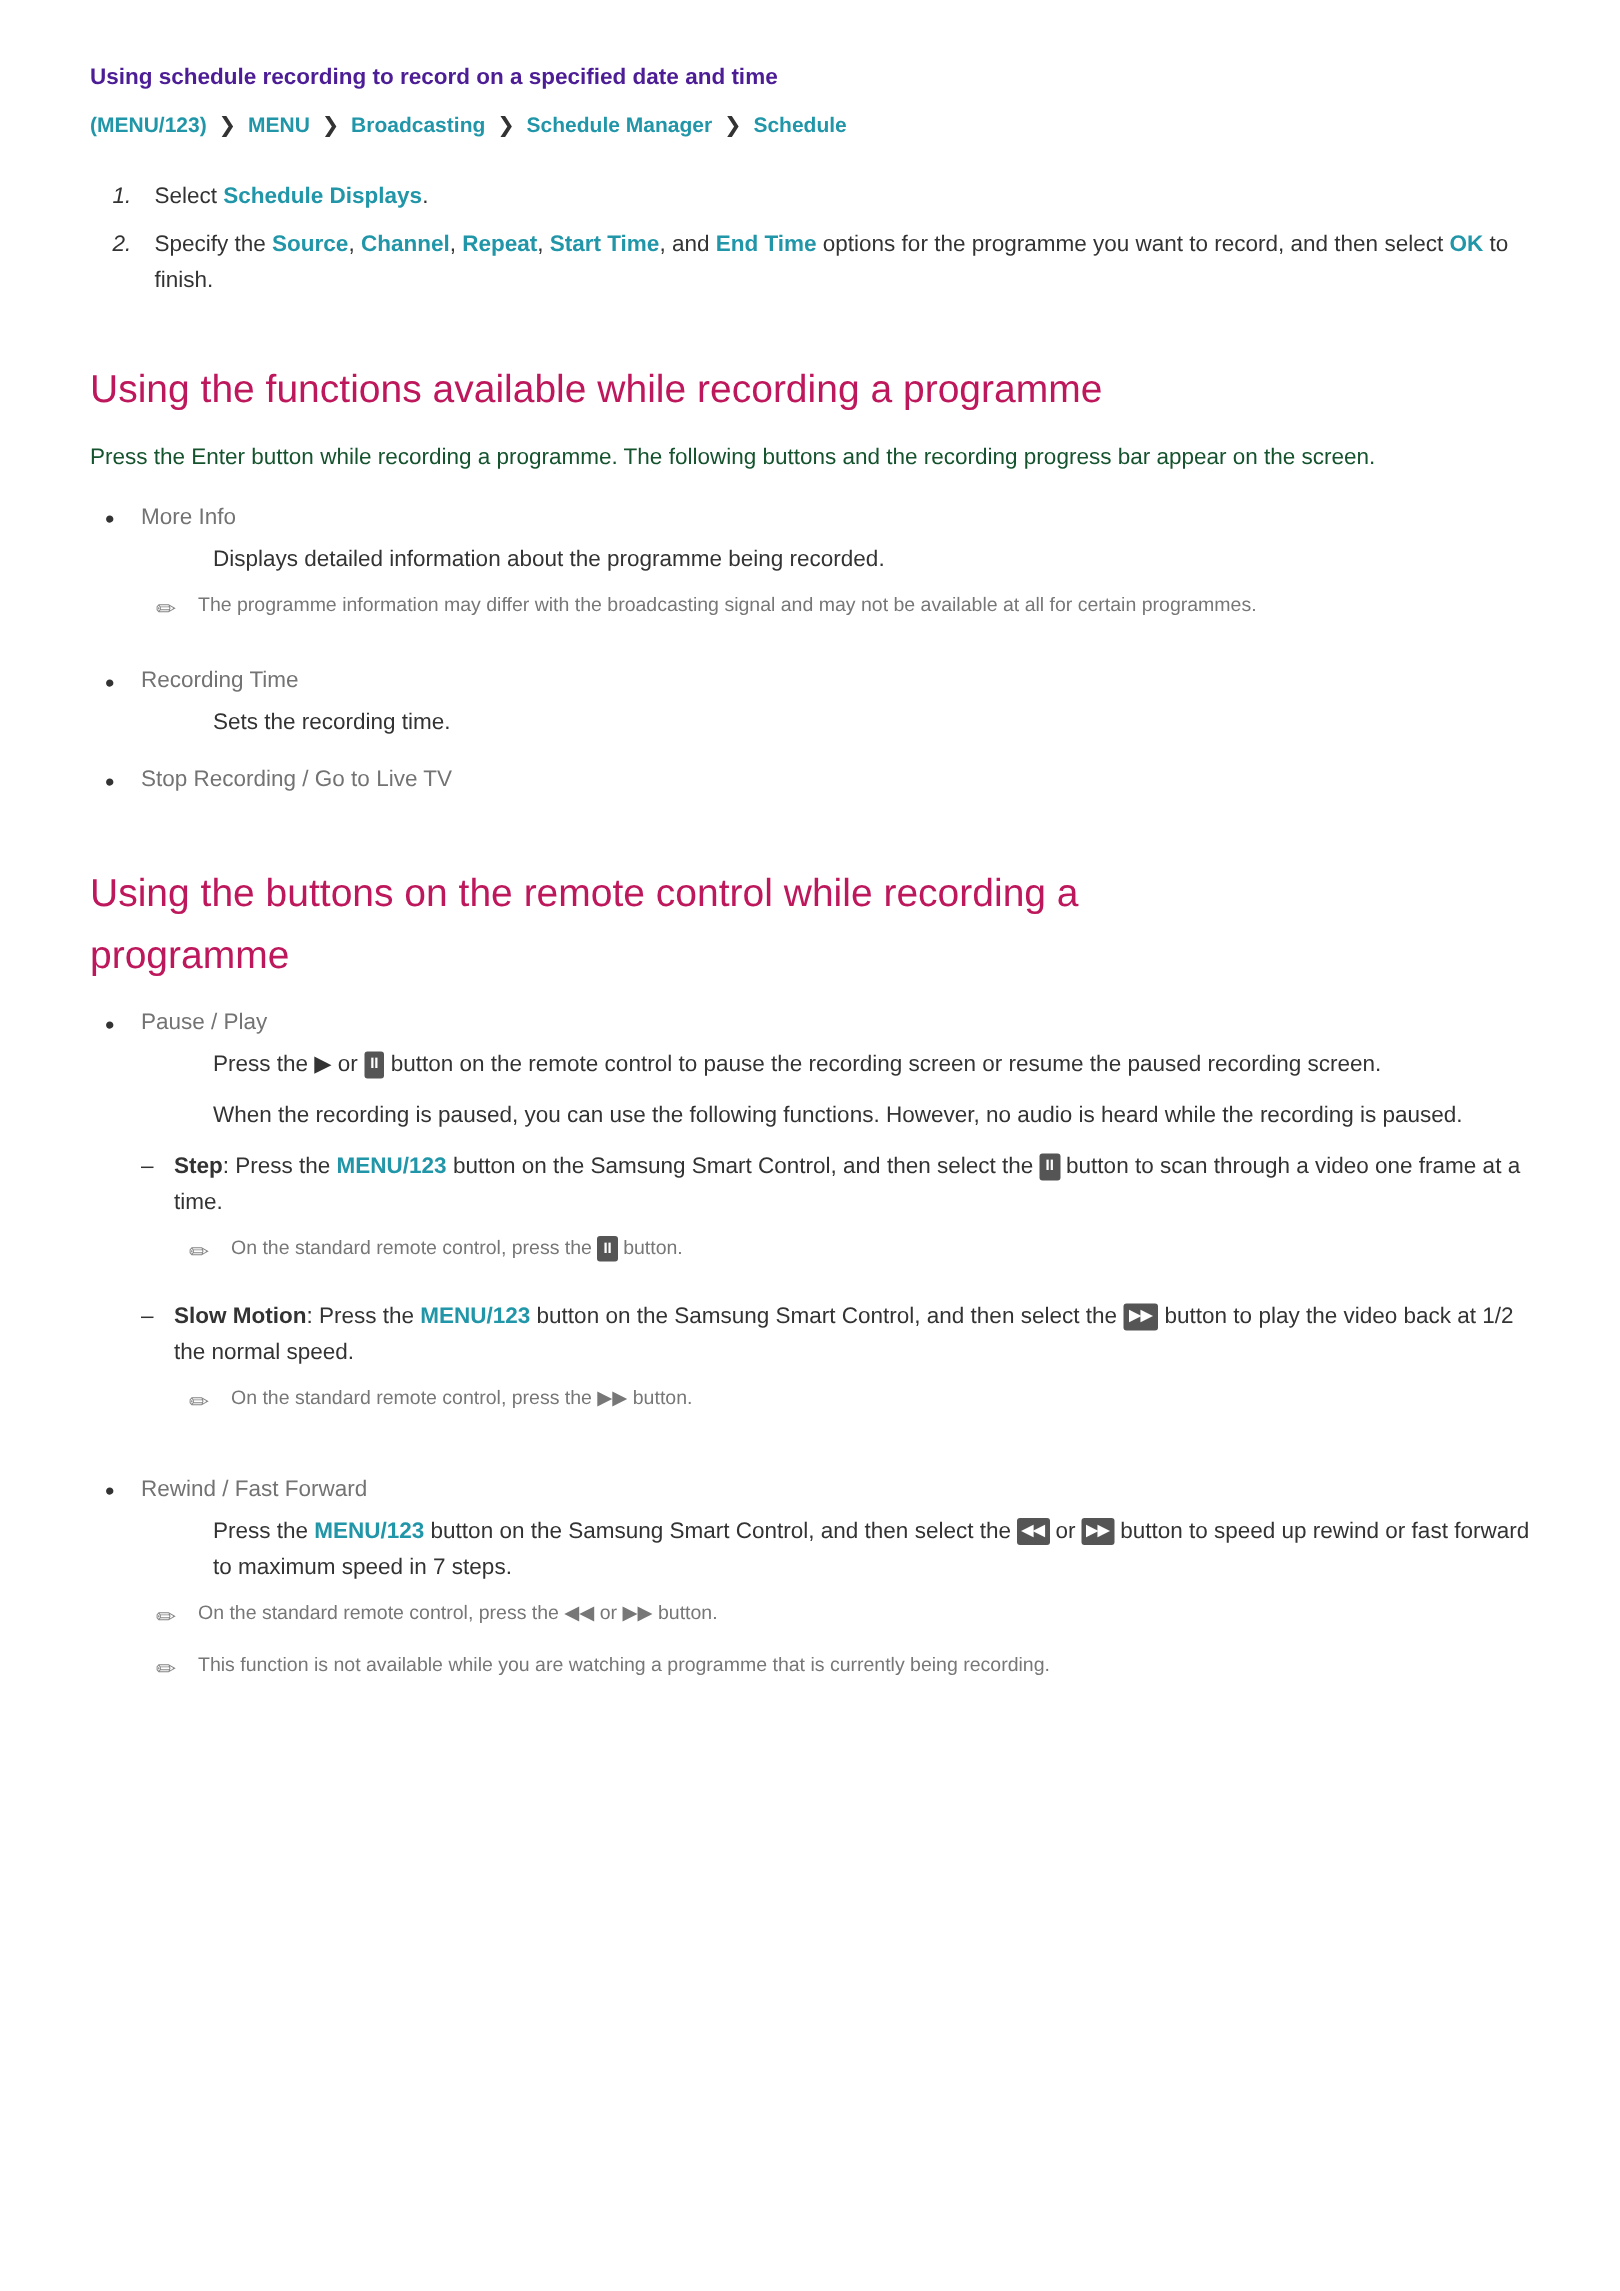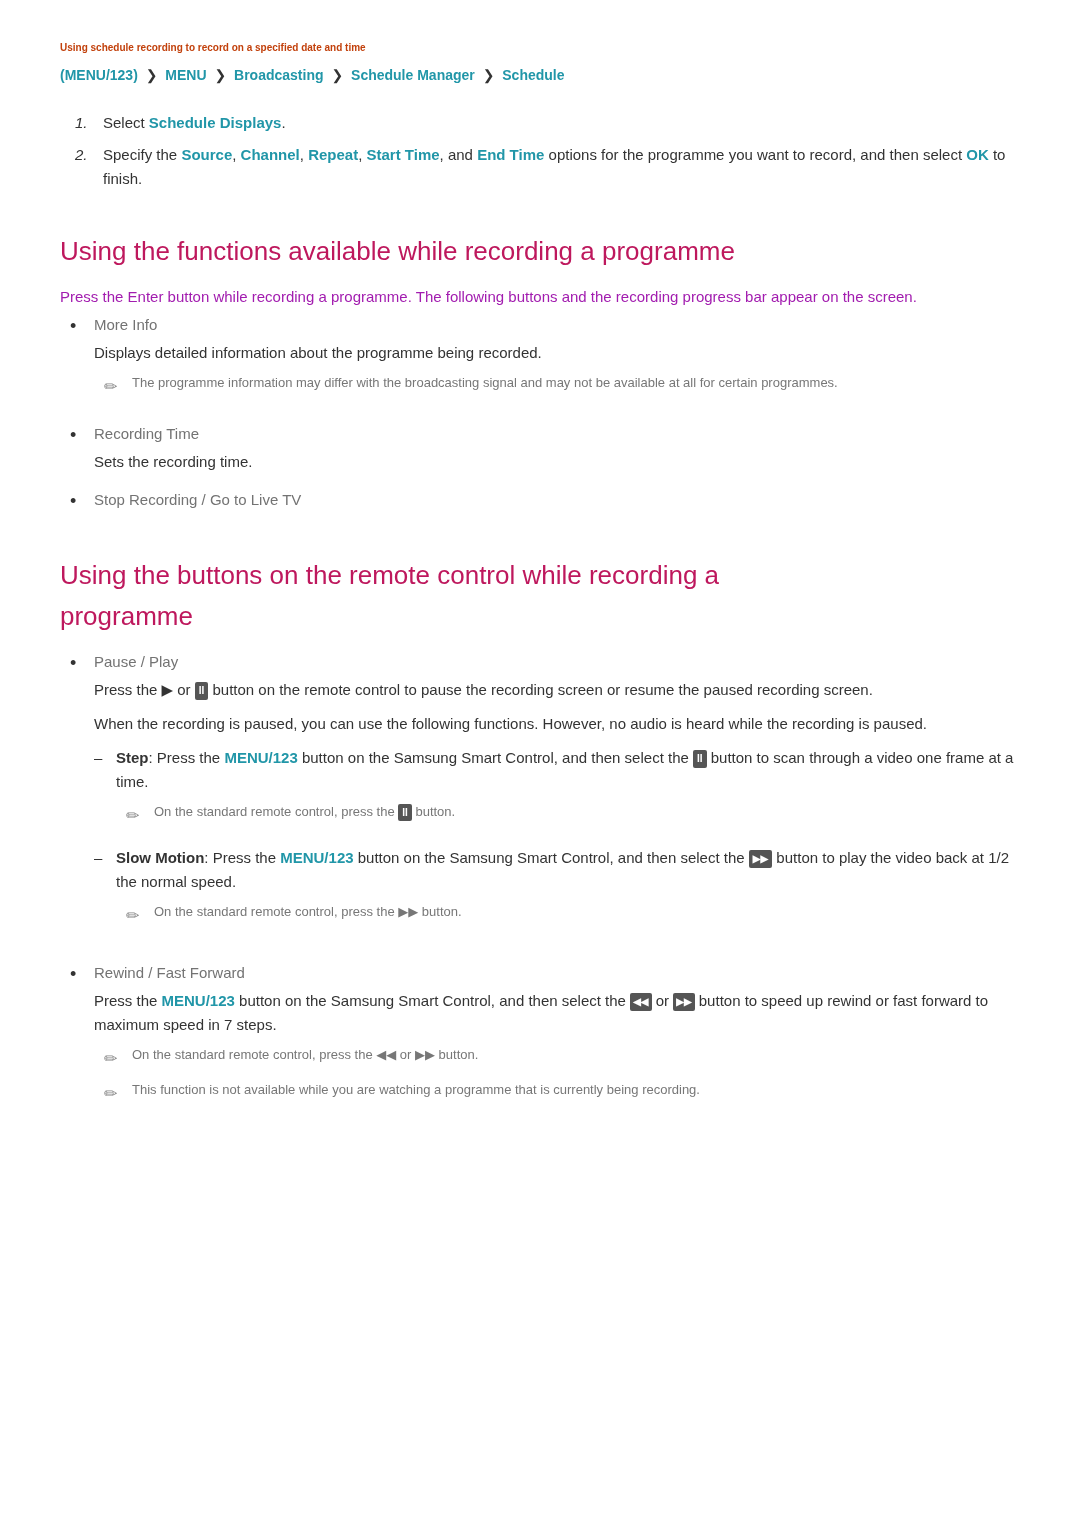--- a/index.html
+++ b/index.html
@@ -12,22 +12,22 @@
       font-family: 'Segoe UI', Arial, sans-serif;
       font-size: 15px;
       color: #333;
       background: #fff;
       padding: 40px 60px;
       line-height: 1.6;
       max-width: 1080px;
     }
 
     .section-small-title {
-      color: #c2410c;
-      font-size: 10px;
+      color: #4c1d95;
+      font-size: 15px;
       font-weight: 600;
       margin-bottom: 8px;
     }
 
     .breadcrumb {
       font-size: 14px;
       margin-bottom: 25px;
       color: #333;
     }
 
@@ -66,22 +66,22 @@
 
     .big-section-title {
       color: #be185d;
       font-size: 26px;
       font-weight: 400;
       margin: 30px 0 12px 0;
       padding-top: 10px;
     }
 
     .section-desc {
-      color: #a21caf;
-      margin-bottom: 4px;
+      color: #14532d;
+      margin-bottom: 16px;
       font-size: 15px;
     }
 
     .bullet-list {
       list-style: none;
       padding-left: 10px;
       margin-bottom: 16px;
     }
 
     .bullet-list > li {
@@ -105,20 +105,21 @@
     .bullet-label {
       color: #737373;
       font-weight: 400;
       margin-top: 28px;
     }
 
     .bullet-desc {
       color: #333;
       margin-top: 4px;
       font-size: 15px;
+      margin-left: 48px;
     }
 
     .note-box {
       display: flex;
       gap: 10px;
       margin: 8px 0 8px 10px;
       align-items: flex-start;
     }
 
     .note-icon {

